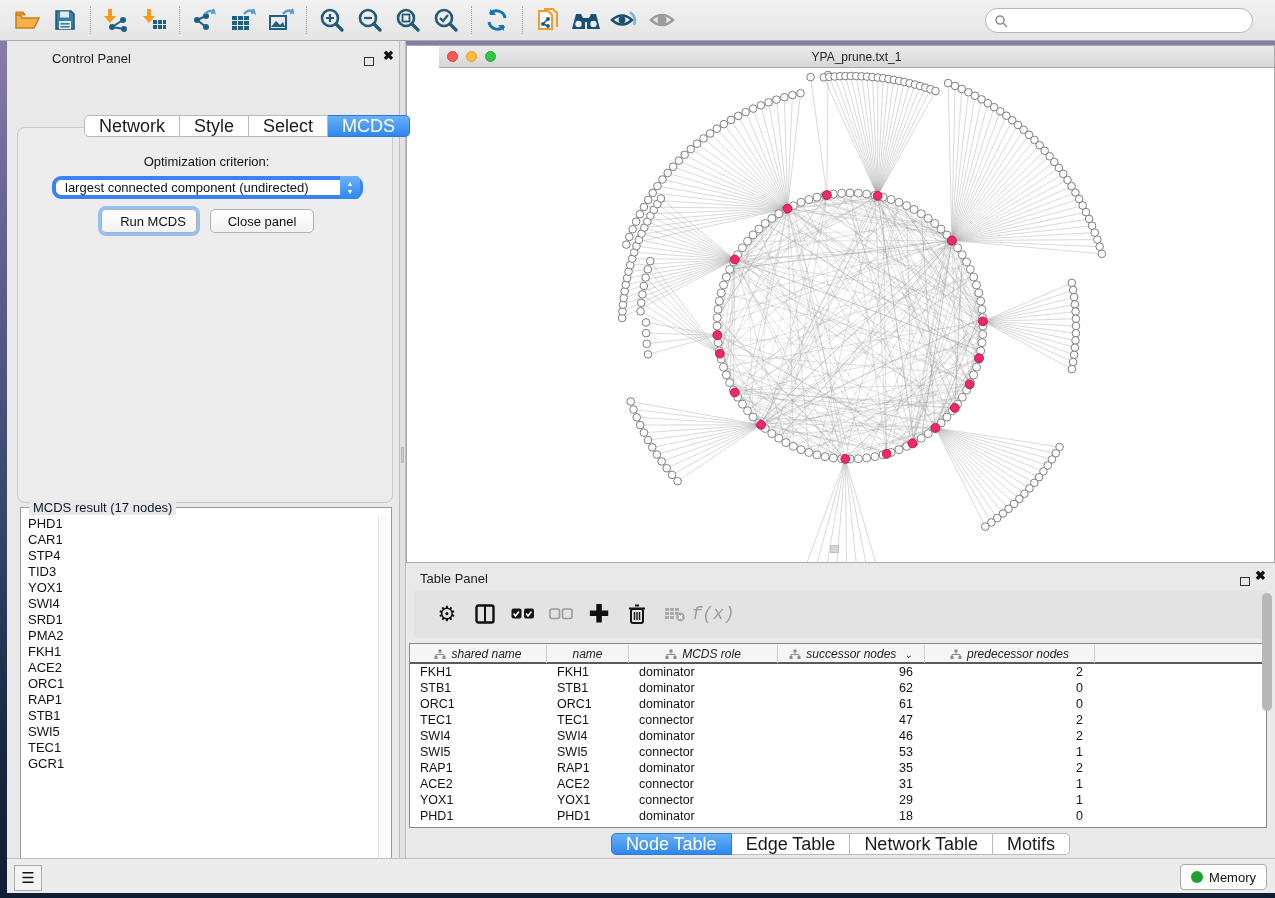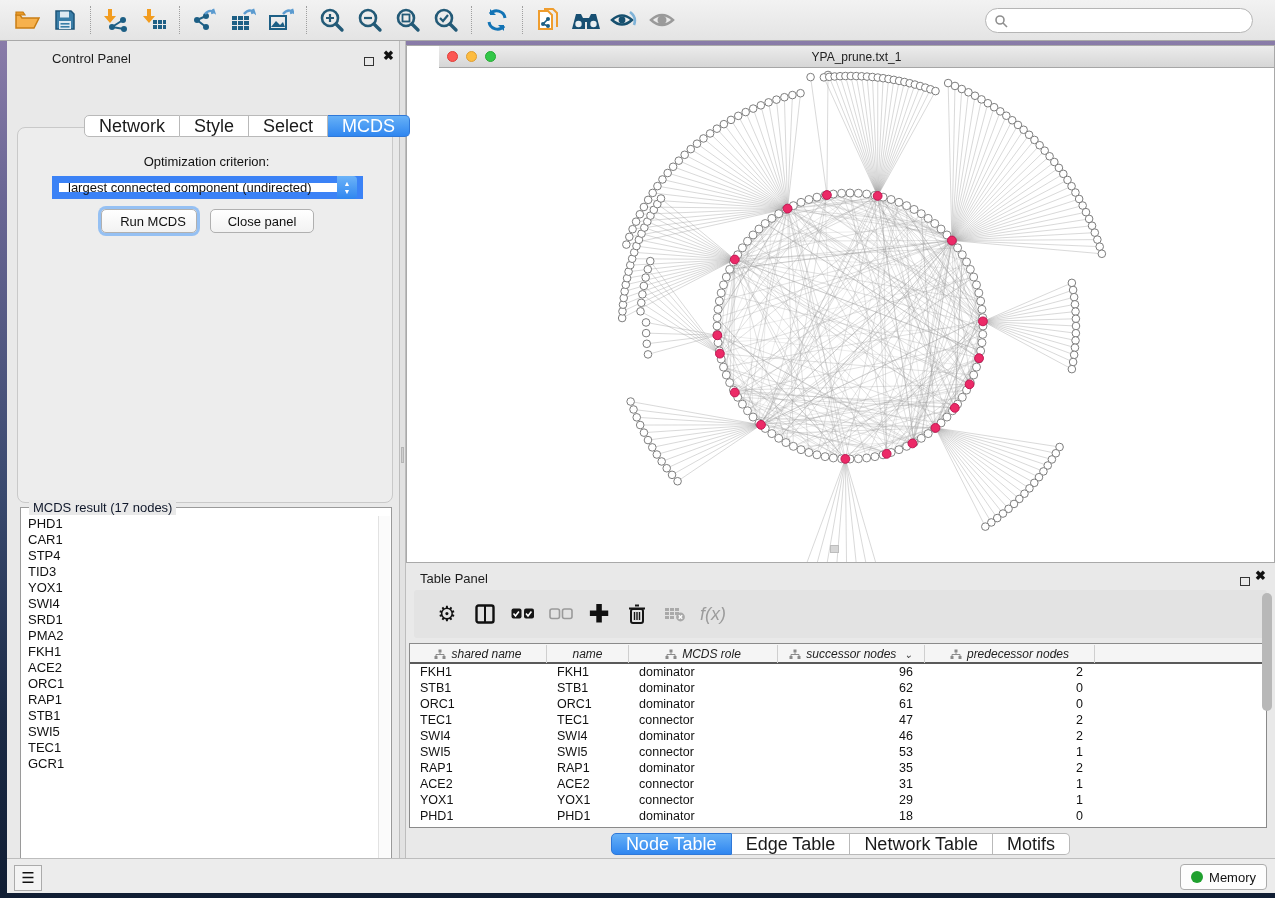--- a/index.html
+++ b/index.html
@@ -29,21 +29,21 @@
   .seg { height:22px; background:#fff; border:1px solid #b9b9b9; border-left:none;
     font-size:18px; color:#1a1a1a; display:flex; align-items:center; justify-content:center; padding:0 14px; }
   .seg:first-child { border-left:1px solid #b9b9b9; border-radius:5px 0 0 5px; }
   .seg:last-child { border-radius:0 5px 5px 0; }
   .seg.active { background:linear-gradient(180deg,#67b1f7,#2f86f0); color:#fff; border-color:#2f78d8; }
 
   #cp-card { left:10px; top:86px; width:376px; height:376px; background:#ededed;
     border:1px solid #c9c9c9; border-radius:8px; }
   #opt-label { left:7px; top:113px; width:385px; text-align:center; font-size:13px; color:#111; }
   #criterion-select { left:45px; top:135px; width:311px; height:23px; background:#fff;
-    border:7px solid #3b82f6; border-radius:0; display:flex; align-items:center; }
+    border:4px solid #3b82f6; border-radius:9px; display:flex; align-items:center; }
   #criterion-select .val { flex:1; font-size:13px; padding-left:9px; color:#111; white-space:nowrap; }
   #criterion-select .stepper { width:20px; height:23px; margin-right:-1px;
     background:linear-gradient(180deg,#6cb3f8,#2f86f0); border-radius:0 4px 4px 0;
     color:#fff; font-size:7px; line-height:8px; display:flex; flex-direction:column; align-items:center; justify-content:center; }
   .push-btn { position:absolute; height:24px; background:linear-gradient(180deg,#ffffff,#f2f2f2);
     border:1px solid #b0b0b0; border-radius:5px; font-size:13px; color:#111;
     display:flex; align-items:center; justify-content:center; }
   #run-btn { left:94px; top:168px; width:96px; box-shadow:0 0 0 3px rgba(77,154,248,.55);padding-left:8px; }
   #closep-btn { left:203px; top:168px; width:104px; }
 
@@ -67,21 +67,21 @@
   #net-title { position:absolute; left:0; right:0; text-align:center; font-size:12px; color:#222; }
   #net-canvas { width:867px; height:494px; background:#fff; }
 
   
   #table-panel { left:406px; top:563px; width:869px; height:295px; background:#e9e9e9; }
   #tp-toolbar { left:8px; top:27px; width:853px; height:48px; background:#e3e3e3; border-radius:3px;
     display:flex; align-items:center; padding-left:14px; }
   .tp-ic { width:38px; height:34px; display:flex; align-items:center; justify-content:center; }
   .gear-glyph { font-size:21px; color:#111; }
   .plus-glyph { font-size:24px; font-weight:bold; color:#111; line-height:20px; }
-  .fx-glyph { font-family:Liberation Sans, sans-serif; font-style:italic; font-size:18px; color:#9c9c9c; }
+  .fx-glyph { font-family:Liberation Mono, monospace; font-style:italic; font-size:18px; color:#9c9c9c; }
 
   #node-table { left:3px; top:80px; width:858px; height:185px; background:#fff; border:1px solid #8a8a8a; overflow:hidden; }
   .trow { display:grid; grid-template-columns:137px 82px 149px 147px 170px 1fr; }
   #thead { height:20px; background:#f5f5f5; border-bottom:2px solid #5a5a5a;font-style:italic; }
   .hcell { display:flex; align-items:center; justify-content:center; gap:5px; font-size:12px; color:#222;
     border-right:1px solid #cfcfcf; height:18px; margin-top:1px; }
   .hcell:last-child, .hcell.empty { border-right:none; }
   .chev { font-size:10px; color:#444; margin-left:3px; }
   .tcell { font-size:12.5px; line-height:16px; color:#111; white-space:nowrap; }
   .c-name { padding-left:10px; }

